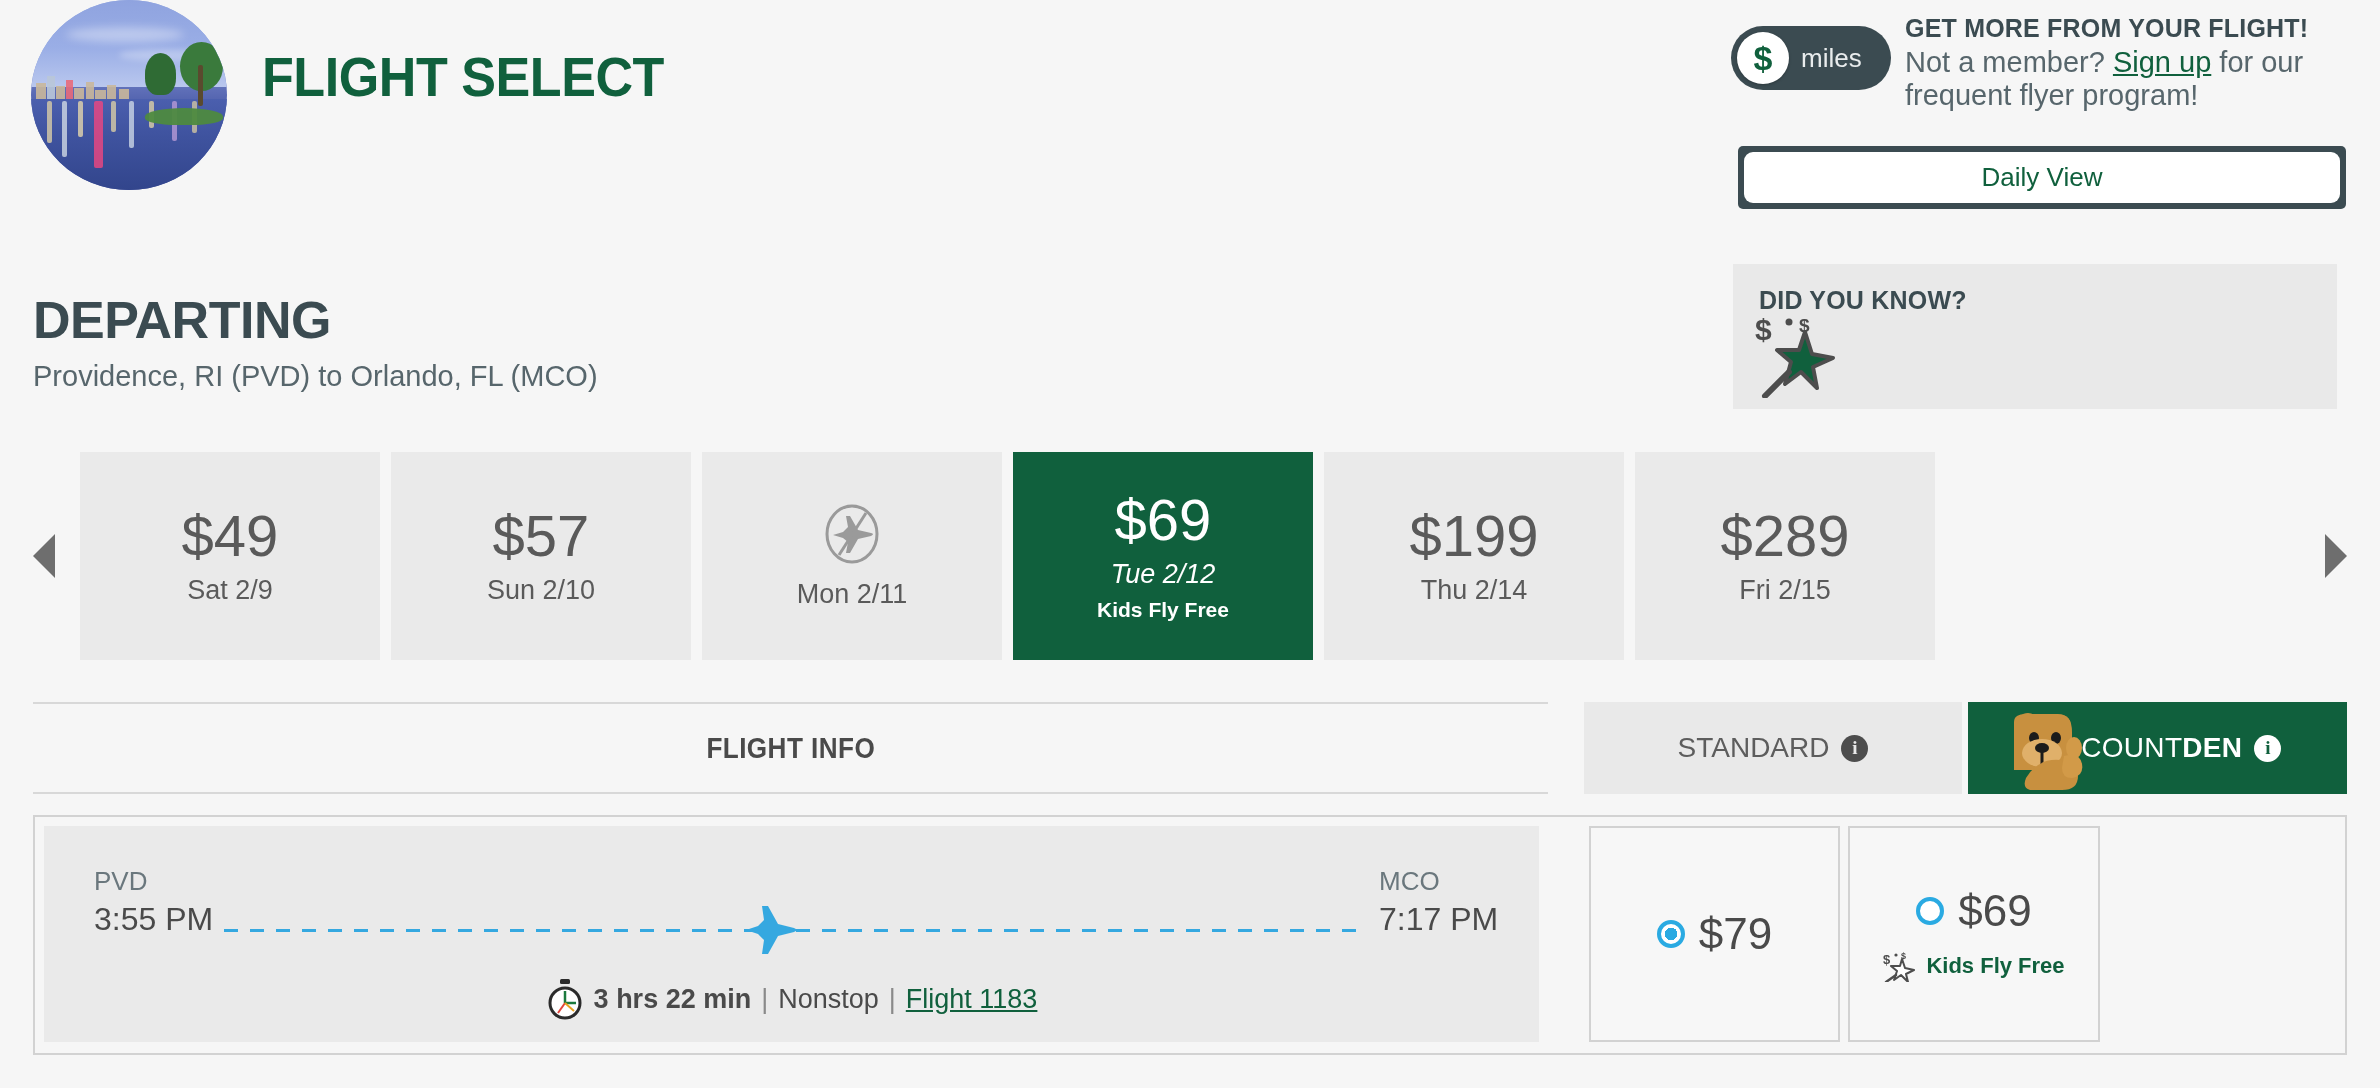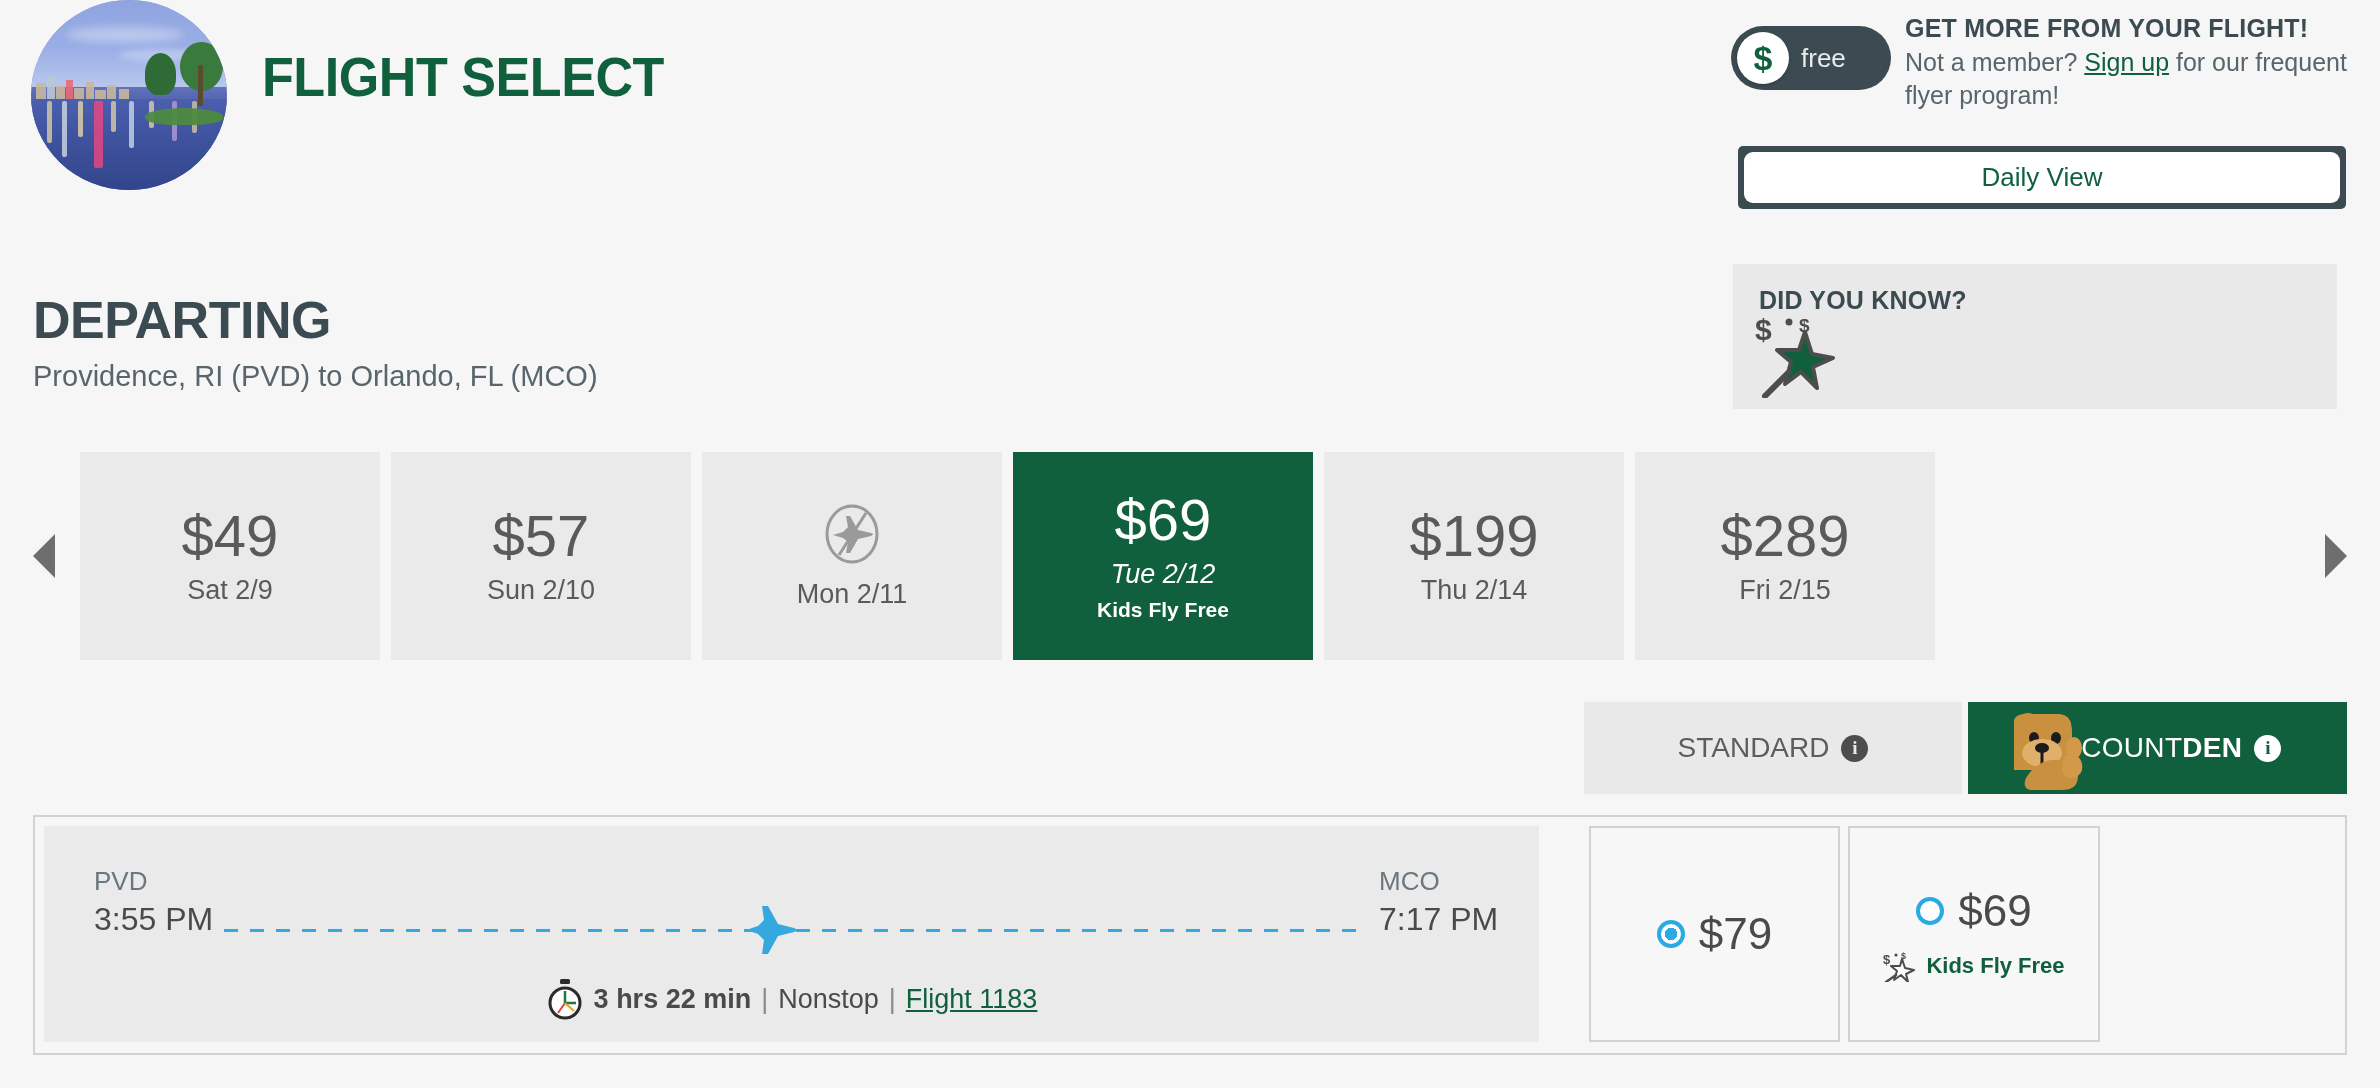--- a/index.html
+++ b/index.html
@@ -54,21 +54,21 @@
     box-shadow: 0 1px 3px rgba(0,0,0,.25);
   }
   .miles-label { color: #e9eced; font-size: 26px; margin-left: 12px; }
 
   .promo-head {
     position: absolute; left: 1905px; top: 14px;
     font-size: 25px; font-weight: 700; color: #3b4b51; letter-spacing: .2px;
   }
   .promo-line {
     position: absolute; left: 1905px; top: 46px; width: 470px;
-    font-size: 25px; color: #57666c; line-height: 33px;
+    font-size: 29px; color: #57666c; line-height: 33px;
   }
   .promo-line a { color: #10603d; text-decoration: underline; }
 
   
   .view-toggle {
     position: absolute; left: 1738px; top: 146px;
     width: 608px; height: 63px; background: #3b4b51;
     border-radius: 5px; padding: 6px; display: flex;
   }
   .view-btn {
@@ -233,21 +233,21 @@
       <div class="logo-palm" style="left:58%;top:28%;width:16%;height:22%;background:#2f6b34;border-radius:50% 50% 40% 40%"></div>
       <div class="logo-palm" style="left:76%;top:22%;width:22%;height:26%;background:#3a7a3c;border-radius:50%"></div>
       <div class="logo-palm" style="left:85%;top:34%;width:3%;height:22%;background:#5a4a2e;border-radius:2px"></div>
     </div>
   </div>
 
   <div class="flight-select-title">FLIGHT SELECT</div>
 
   <div class="miles-badge">
     <div class="miles-coin">$</div>
-    <div class="miles-label">free</div>
+    <div class="miles-label">miles</div>
   </div>
 
   <div class="promo-head">GET MORE FROM YOUR FLIGHT!</div>
   <div class="promo-line">
     <span>Not a member? </span><a href="#">Sign up</a><span> for our frequent flyer program!</span>
   </div>
 
   <div class="view-toggle">
     <div class="view-btn active">Daily View</div>
   </div>
@@ -296,20 +296,23 @@
           <div class="tile-date">Thu 2/14</div>
         </div>
         <div class="date-tile">
           <div class="tile-price">$289</div>
           <div class="tile-date">Fri 2/15</div>
         </div>
       </div>
   </div>
 
   <div class="tabs-row">
+    <div class="tab-flight-info">
+      <span>FLIGHT INFO</span>
+    </div>
     <div class="tab-standard">
       <span>STANDARD</span>
       <span class="info-dot dark">i</span>
     </div>
     <div class="tab-den">
       <svg class="bear" viewBox="0 0 108 86">
         <ellipse cx="16" cy="16" rx="11" ry="11" fill="#c8903f"></ellipse>
         <ellipse cx="49" cy="17" rx="10" ry="10" fill="#c8903f"></ellipse>
         <path d="M2 14 Q2 6 14 6 L46 6 Q60 6 60 24 L60 46 Q60 62 40 62 L2 62 Z" fill="#c8903f"></path>
         <ellipse cx="22" cy="30" rx="5" ry="6" fill="#1b1b1b"></ellipse>

